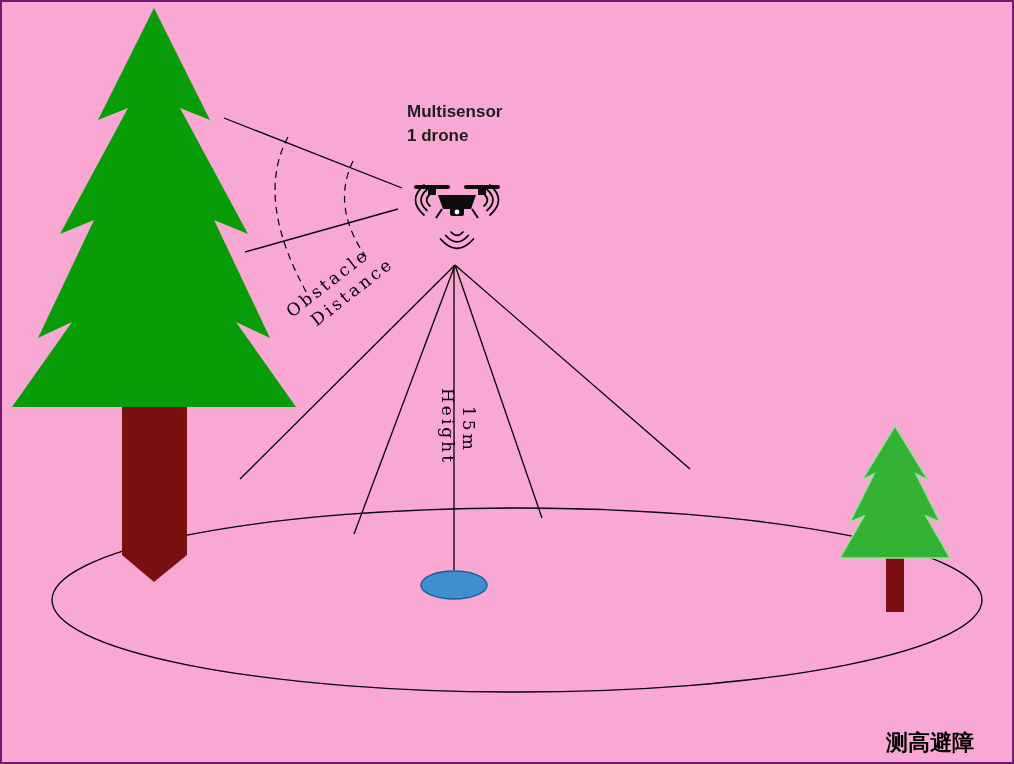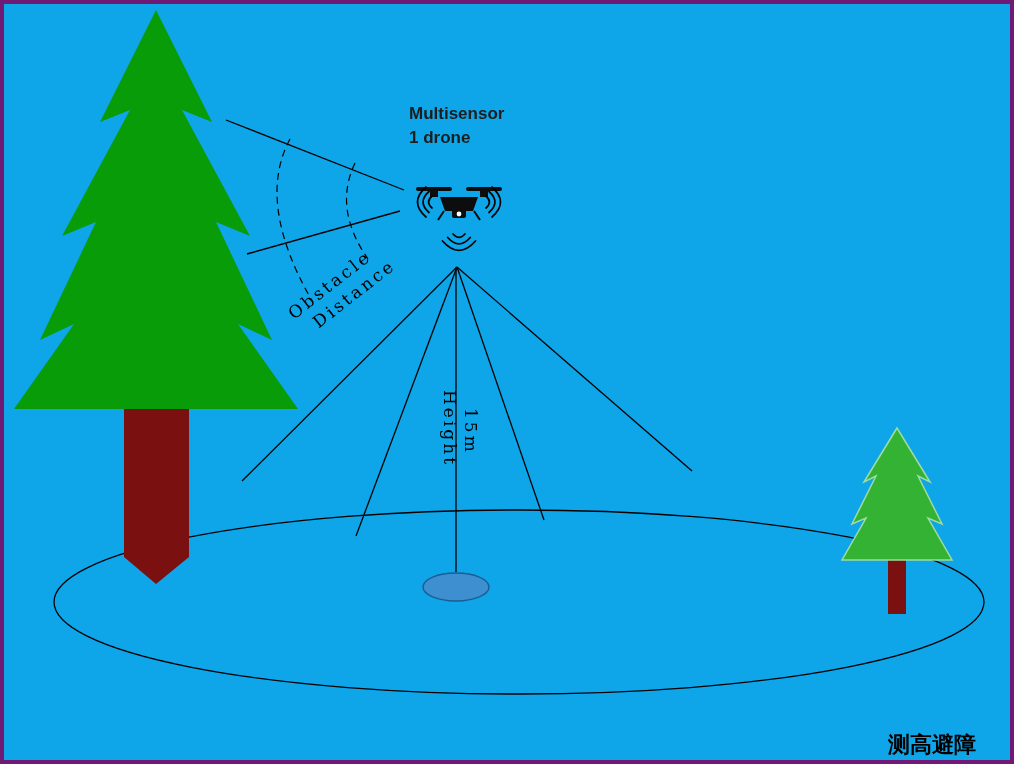--- a/index.html
+++ b/index.html
@@ -1,21 +1,21 @@
 <!DOCTYPE html>
 <html><head>
 <meta charset="utf-8">
 <style>
   html,body{margin:0;padding:0;background:#fff;}
   .canvas{
     position:relative;
     width:1014px;height:764px;
     box-sizing:border-box;
-    border:4px solid #701a75;
-    background:#0ea5e9;
+    border:2px solid #701a75;
+    background:#f9a8d4;
     overflow:hidden;
     font-family:"Liberation Sans", sans-serif;
     text-align:right;
   }
   svg{display:block;}
   .drone-label{font-family:"Liberation Sans",sans-serif;font-size:17px;font-weight:bold;fill:#1d1d1d;}
   .measure-label{font-family:"DejaVu Serif",serif;font-size:17px;letter-spacing:3px;fill:#000;}
   .caption{font-family:"DejaVu Sans",sans-serif;font-size:22px;font-weight:bold;fill:#000;}
   .thinline{stroke:#000;stroke-width:1.3;fill:none;}
   .dashed{stroke:#000;stroke-width:1.2;fill:none;stroke-dasharray:7 5;}

